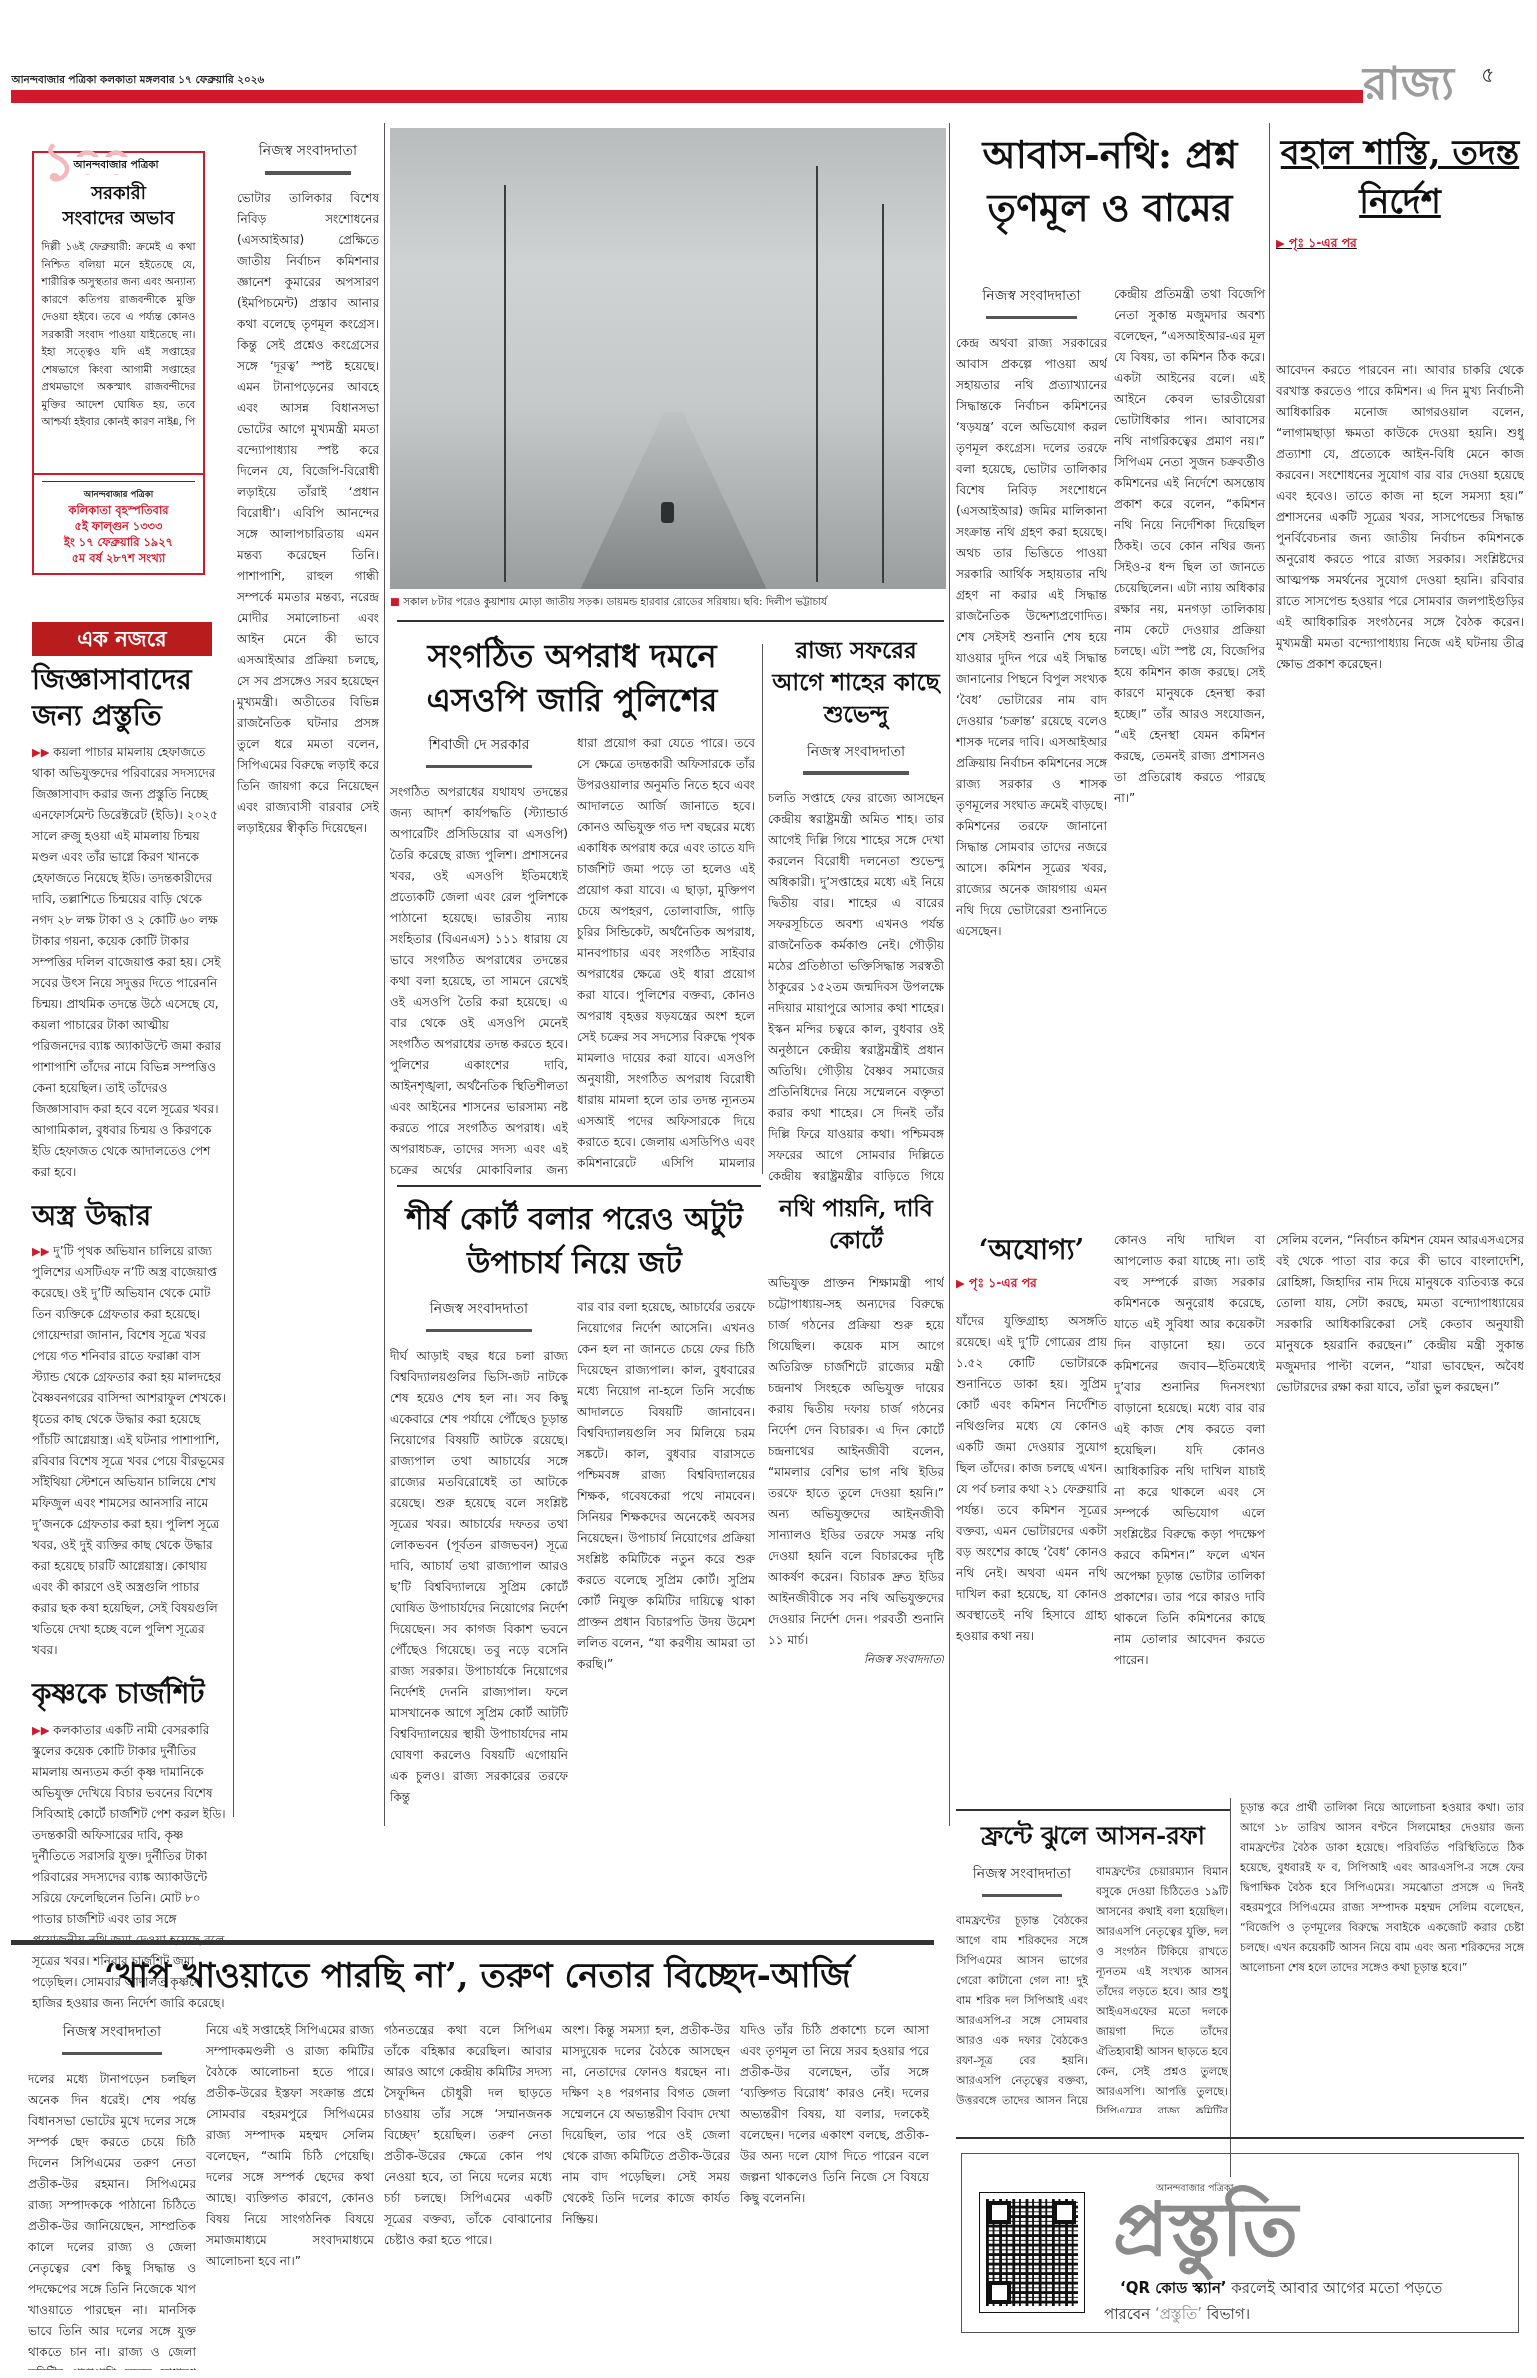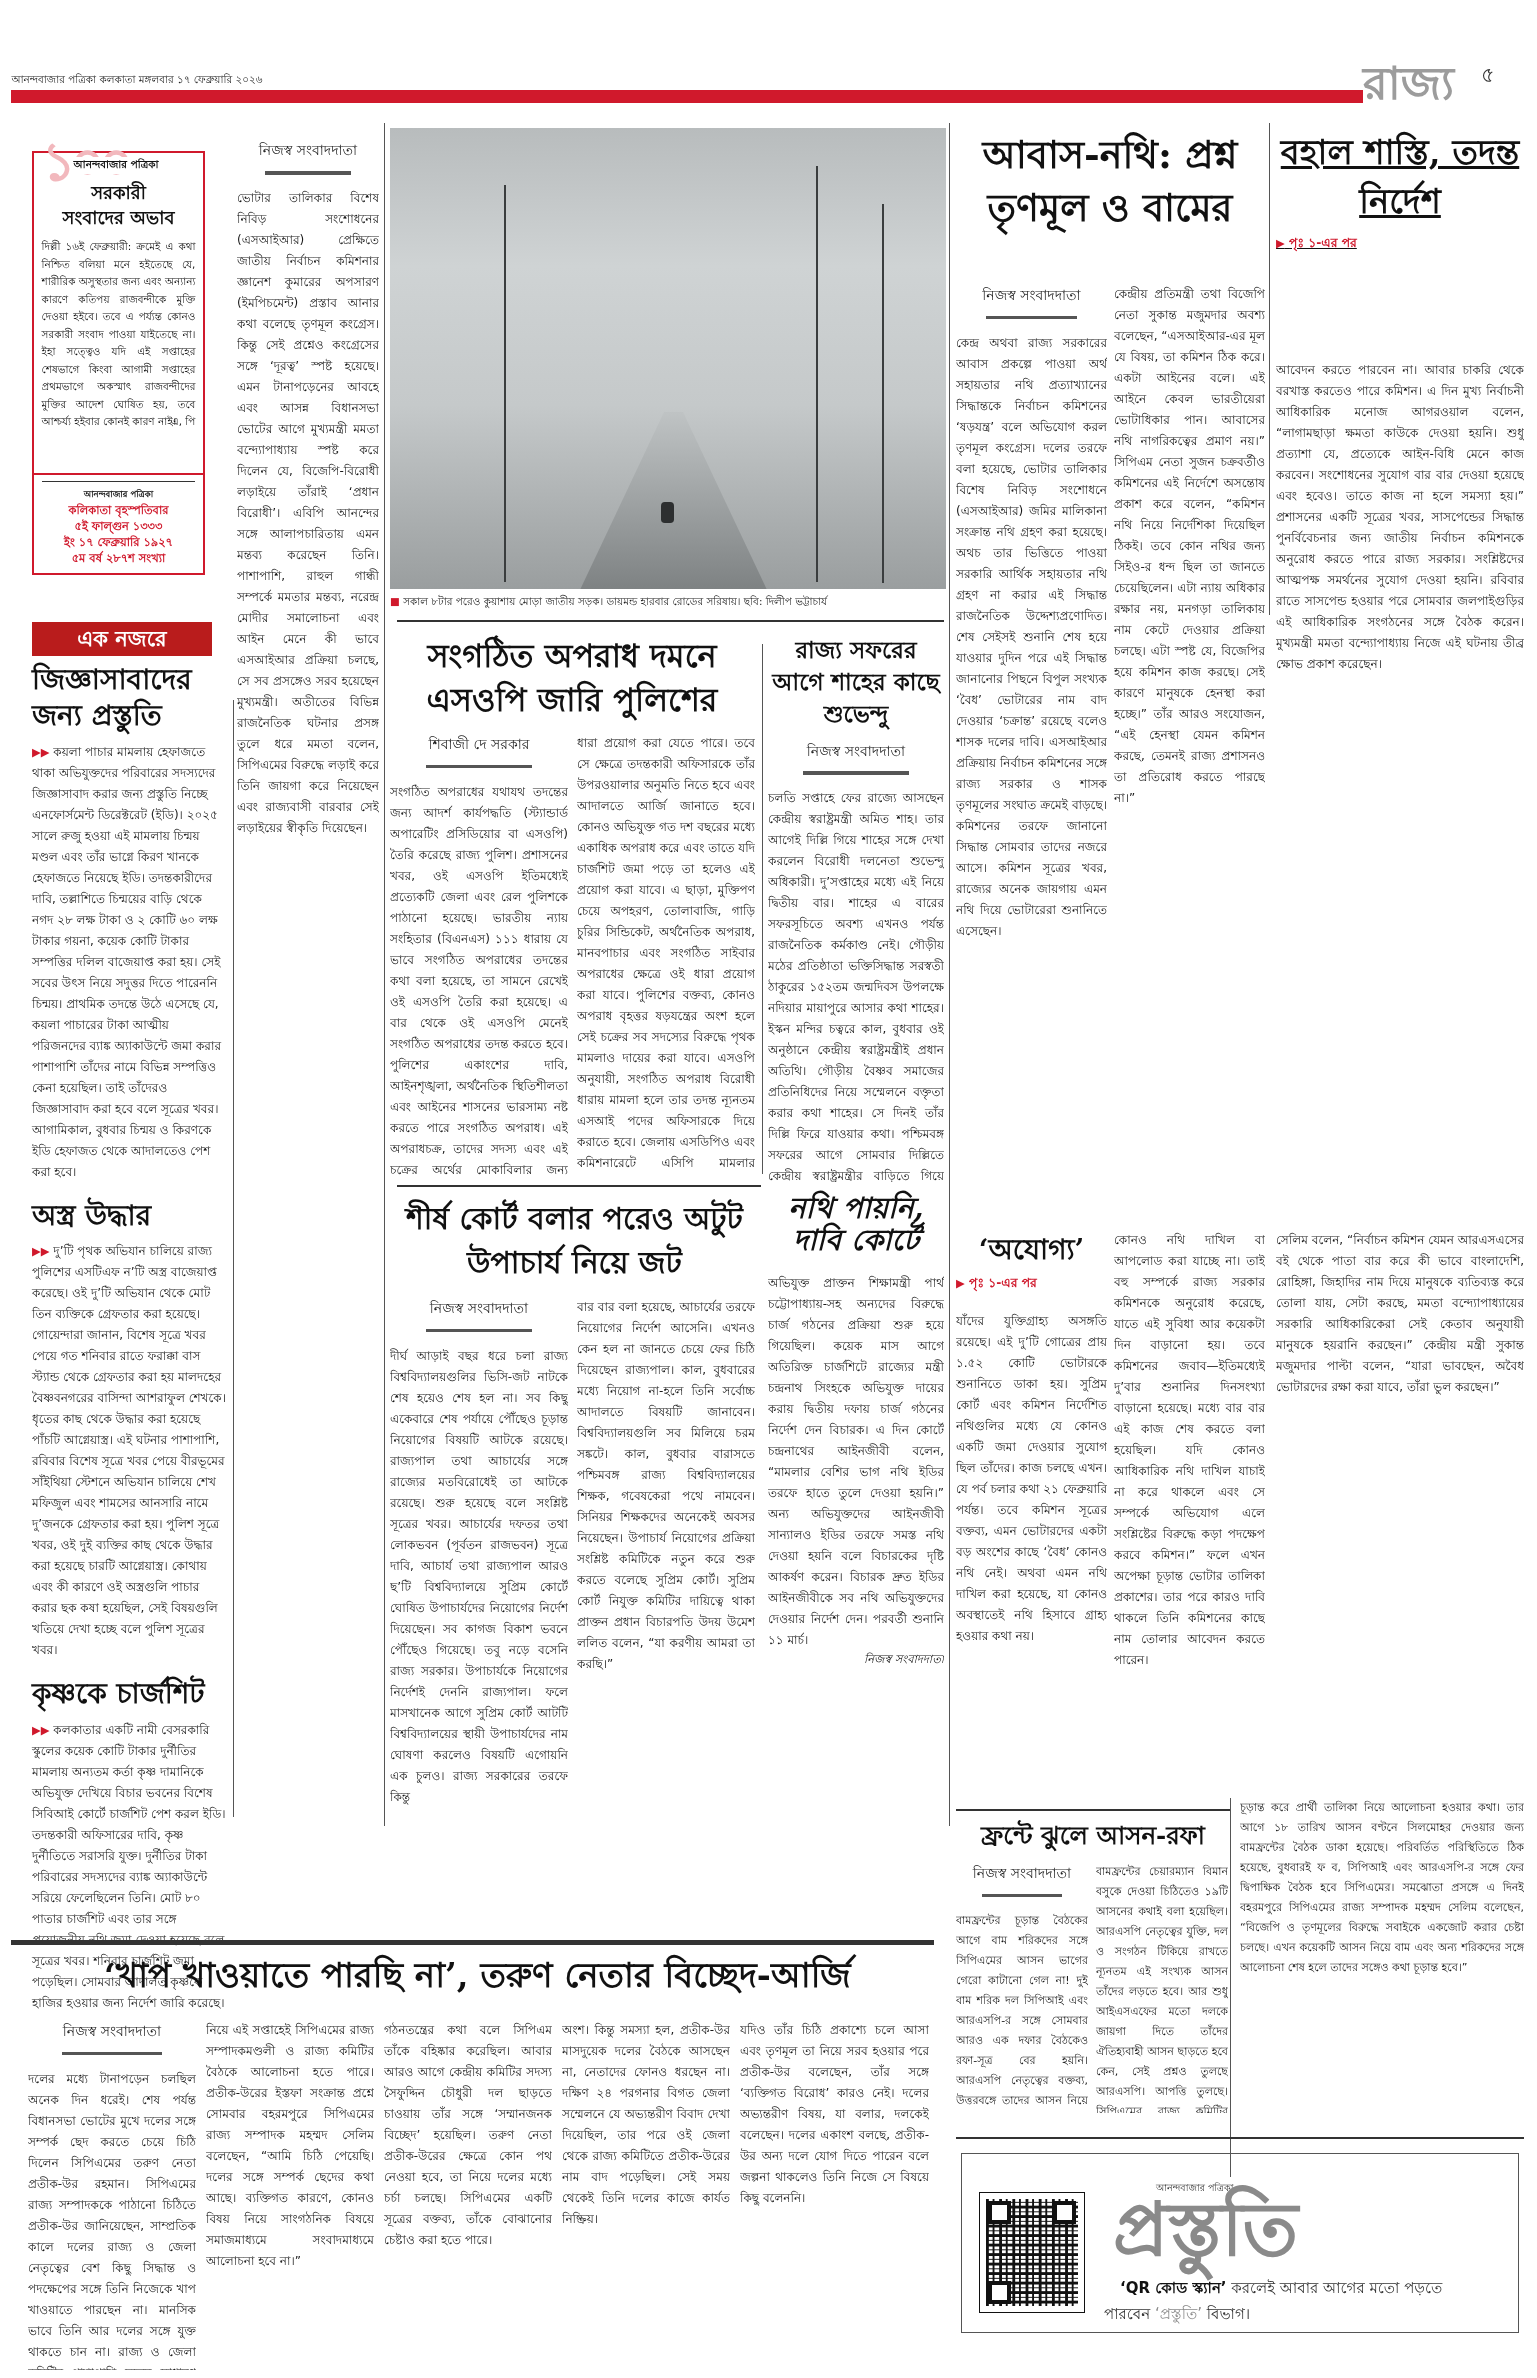--- a/index.html
+++ b/index.html
@@ -17,21 +17,21 @@
   .contd .pg { color: #d0192c; }
   .brief-title { font-family: "DejaVu Serif", serif; font-weight: bold; font-size: 28px; line-height: 36px; color: #111; }
   .brief-text { font-size: 12px; line-height: 21px; color: #222; }
   .fog-photo { background: linear-gradient(180deg, #b8bcbd 0%, #cfd3d4 30%, #c5c9ca 60%, #9a9e9f 100%); overflow: hidden; }
   .tree { position: absolute; border-left: 2.8px solid #3a3d3e; }
 </style>
 </head>
 <body>
 
 <div class="abs" style="left:0;top:0;width:1538px;height:106px;">
-  <div class="abs" style="left:11.4px;top:72px;font-size:10.4px;font-weight:normal;color:#222;">আনন্দবাজার পত্রিকা কলকাতা মঙ্গলবার ১৭ ফেব্রুয়ারি ২০২৬</div>
+  <div class="abs" style="left:11.4px;top:72px;font-size:10.4px;font-weight:bold;color:#222;">আনন্দবাজার পত্রিকা কলকাতা মঙ্গলবার ১৭ ফেব্রুয়ারি ২০২৬</div>
   <div class="abs" style="left:11.4px;top:90px;width:1420px;height:13.2px;background:#d0192c;"></div>
   <div class="abs" style="left:1363px;top:55px;width:85px;height:59px;background:#fff;font-family:'DejaVu Serif',serif;font-size:45px;font-weight:bold;color:#9c9c9c;text-align:center;line-height:57px;">রাজ্য</div>
   <div class="abs" style="left:1481px;top:59px;font-size:21px;color:#333;">৫</div>
 </div>
 
 <div class="vrule" style="left:233px;top:700px;height:1117px;"></div>
 <div class="vrule" style="left:384px;top:123px;height:1703px;"></div>
 <div class="vrule" style="left:949px;top:123px;height:1703px;"></div>
 <div class="vrule" style="left:1269px;top:123px;height:492px;"></div>
 <div class="vrule" style="left:1230px;top:1798px;height:379px;"></div>
@@ -128,21 +128,21 @@
   <div class="head" style="font-size:30px;line-height:44px;">শীর্ষ কোর্ট বলার পরেও অটুট উপাচার্য নিয়ে জট</div>
 </div>
 <div class="abs" style="left:390px;top:1297px;width:178px;height:539px;overflow:hidden;">
   <div class="byline">নিজস্ব সংবাদদাতা</div>
   <div class="byline-rule"></div>
   <div class="body-text">দীর্ঘ আড়াই বছর ধরে চলা রাজ্য বিশ্ববিদ্যালয়গুলির ভিসি-জট নাটকে শেষ হয়েও শেষ হল না। সব কিছু একেবারে শেষ পর্যায়ে পৌঁছেও চূড়ান্ত নিয়োগের বিষয়টি আটকে রয়েছে। রাজ্যপাল তথা আচার্যের সঙ্গে রাজ্যের মতবিরোধেই তা আটকে রয়েছে। শুরু হয়েছে বলে সংশ্লিষ্ট সূত্রের খবর। আচার্যের দফতর তথা লোকভবন (পূর্বতন রাজভবন) সূত্রে দাবি, আচার্য তথা রাজ্যপাল আরও ছ’টি বিশ্ববিদ্যালয়ে সুপ্রিম কোর্টে ঘোষিত উপাচার্যদের নিয়োগের নির্দেশ দিয়েছেন। সব কাগজ বিকাশ ভবনে পৌঁছেও গিয়েছে। তবু নড়ে বসেনি রাজ্য সরকার। উপাচার্যকে নিয়োগের নির্দেশই দেননি রাজ্যপাল। ফলে মাসখানেক আগে সুপ্রিম কোর্ট আটটি বিশ্ববিদ্যালয়ের স্থায়ী উপাচার্যদের নাম ঘোষণা করলেও বিষয়টি এগোয়নি এক চুলও। রাজ্য সরকারের তরফে কিন্তু</div>
 </div>
 <div class="abs body-text" style="left:577px;top:1297px;width:178px;height:539px;overflow:hidden;">বার বার বলা হয়েছে, আচার্যের তরফে নিয়োগের নির্দেশ আসেনি। এখনও কেন হল না জানতে চেয়ে ফের চিঠি দিয়েছেন রাজ্যপাল। কাল, বুধবারের মধ্যে নিয়োগ না-হলে তিনি সর্বোচ্চ আদালতে বিষয়টি জানাবেন। বিশ্ববিদ্যালয়গুলি সব মিলিয়ে চরম সঙ্কটে। কাল, বুধবার বারাসতে পশ্চিমবঙ্গ রাজ্য বিশ্ববিদ্যালয়ের শিক্ষক, গবেষকেরা পথে নামবেন। সিনিয়র শিক্ষকদের অনেকেই অবসর নিয়েছেন। উপাচার্য নিয়োগের প্রক্রিয়া সংশ্লিষ্ট কমিটিকে নতুন করে শুরু করতে বলেছে সুপ্রিম কোর্ট। সুপ্রিম কোর্ট নিযুক্ত কমিটির দায়িত্বে থাকা প্রাক্তন প্রধান বিচারপতি উদয় উমেশ ললিত বলেন, “যা করণীয় আমরা তা করছি।”</div>
 
 <div class="abs" style="left:768px;top:1192px;width:176px;">
-  <div class="head" style="font-size:29px;line-height:32px;font-style:italic;">নথি পায়নি, দাবি কোর্টে</div>
+  <div class="head" style="font-size:23px;line-height:32px;">নথি পায়নি, দাবি কোর্টে</div>
 </div>
 <div class="abs" style="left:768px;top:1273px;width:176px;height:563px;overflow:hidden;">
   <div class="body-text">অভিযুক্ত প্রাক্তন শিক্ষামন্ত্রী পার্থ চট্টোপাধ্যায়-সহ অন্যদের বিরুদ্ধে চার্জ গঠনের প্রক্রিয়া শুরু হয়ে গিয়েছিল। কয়েক মাস আগে অতিরিক্ত চার্জশিটে রাজ্যের মন্ত্রী চন্দ্রনাথ সিংহকে অভিযুক্ত দায়ের করায় দ্বিতীয় দফায় চার্জ গঠনের নির্দেশ দেন বিচারক। এ দিন কোর্টে চন্দ্রনাথের আইনজীবী বলেন, “মামলার বেশির ভাগ নথি ইডির তরফে হাতে তুলে দেওয়া হয়নি।” অন্য অভিযুক্তদের আইনজীবী সান্যালও ইডির তরফে সমস্ত নথি দেওয়া হয়নি বলে বিচারকের দৃষ্টি আকর্ষণ করেন। বিচারক দ্রুত ইডির আইনজীবীকে সব নথি অভিযুক্তদের দেওয়ার নির্দেশ দেন। পরবর্তী শুনানি ১১ মার্চ।</div>
   <div style="font-size:11.4px;font-style:italic;text-align:right;">নিজস্ব সংবাদদাতা</div>
 </div>
 
 <div class="abs" style="left:956px;top:128px;width:308px;">
   <div class="head" style="font-size:38px;line-height:53px;">আবাস-নথি: প্রশ্ন তৃণমূল ও বামের</div>
 </div>
 <div class="abs" style="left:956px;top:284px;width:151px;height:814px;overflow:hidden;">

